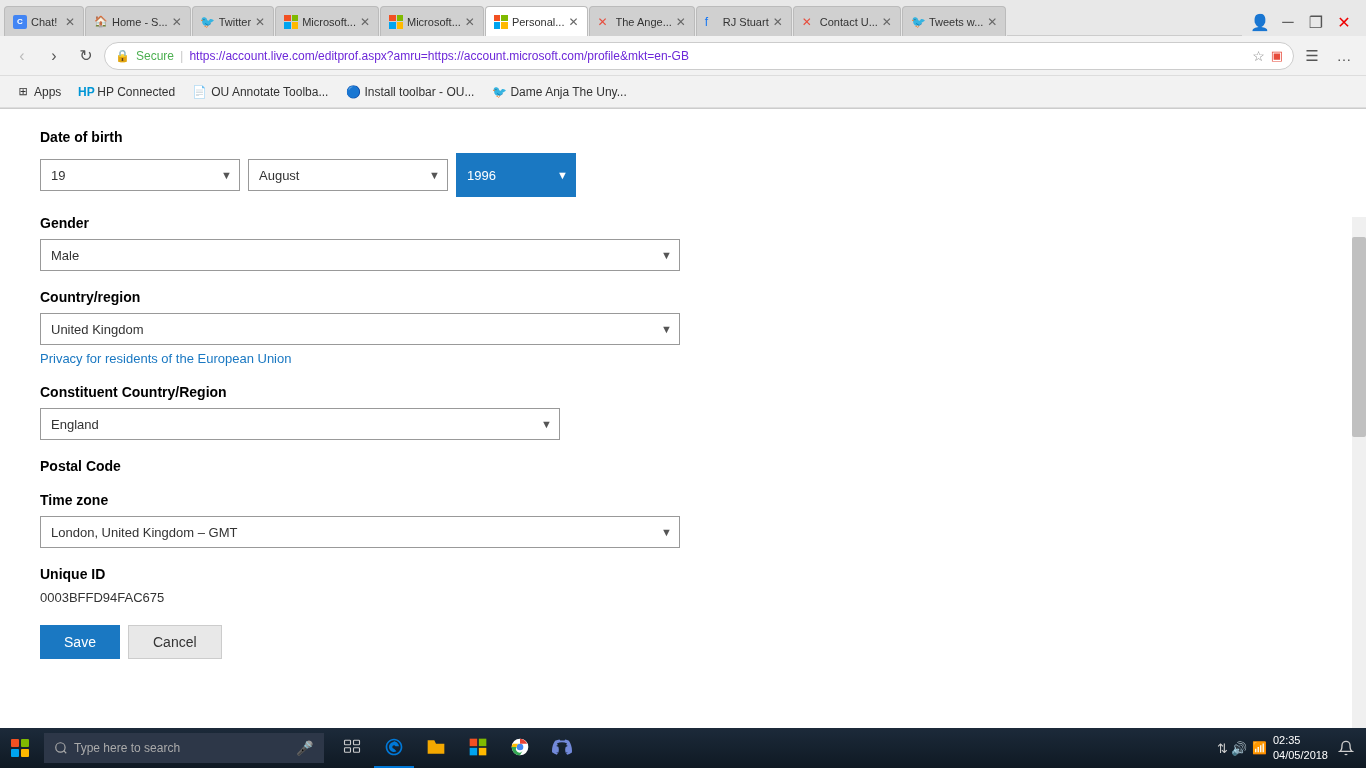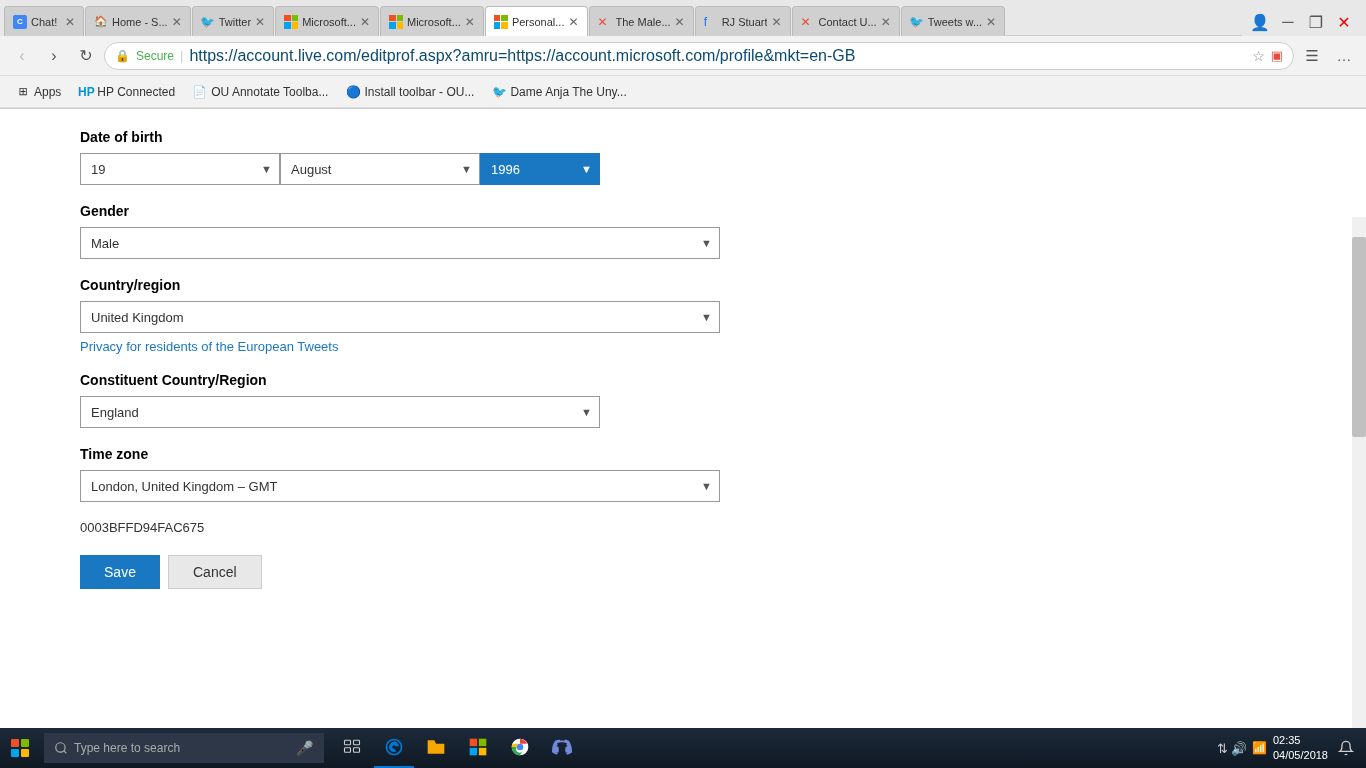--- a/index.html
+++ b/index.html
@@ -18,21 +18,21 @@
     .tab-spacer { flex: 1; background: #e8e8e8; border-bottom: 1px solid #ccc; }
     .tab-actions { display: flex; align-items: center; padding: 0 4px; background: #e8e8e8; }
     .tab-action-btn { width: 28px; height: 28px; display: flex; align-items: center; justify-content: center; cursor: pointer; font-size: 16px; color: #555; border-radius: 3px; }
 
     
     .nav-bar { display: flex; align-items: center; height: 40px; background: #f2f2f2; padding: 0 8px; border-bottom: 1px solid #ddd; gap: 4px; }
     .nav-btn { width: 28px; height: 28px; display: flex; align-items: center; justify-content: center; cursor: pointer; border-radius: 50%; font-size: 16px; color: #555; }
     .nav-btn.disabled { color: #bbb; cursor: default; }
     .address-bar { flex: 1; height: 28px; display: flex; align-items: center; background: #fff; border: 1px solid #ccc; border-radius: 14px; padding: 0 10px; gap: 6px; }
     .address-bar .lock-icon { color: #4caf50; font-size: 12px; }
-    .address-bar .url-text { flex: 1; font-size: 16px; color: #0c4a6e; }
+    .address-bar .url-text { flex: 1; font-size: 12px; color: #6d28d9; }
     .address-bar .star-icon { color: #888; font-size: 14px; }
     .address-bar .pocket-icon { color: #888; font-size: 14px; }
     .nav-right { display: flex; align-items: center; gap: 4px; }
     .nav-right-btn { width: 28px; height: 28px; display: flex; align-items: center; justify-content: center; cursor: pointer; border-radius: 3px; font-size: 15px; color: #555; }
 
     
     .bookmarks-bar { display: flex; align-items: center; height: 32px; background: #f2f2f2; padding: 0 8px; border-bottom: 1px solid #ddd; gap: 2px; }
     .bookmark-item { display: flex; align-items: center; padding: 3px 8px; cursor: pointer; border-radius: 3px; font-size: 12px; color: #333; gap: 4px; }
     .bookmark-icon { width: 14px; height: 14px; display: flex; align-items: center; justify-content: center; }
 
@@ -40,25 +40,25 @@
     .page-content { background: #fff; height: calc(768px - 36px - 40px - 32px - 40px); overflow-y: auto; padding: 20px 40px; }
     .scrollbar-track { position: absolute; right: 0; top: 108px; width: 14px; height: calc(768px - 108px - 40px); background: #f0f0f0; }
     .scrollbar-thumb { width: 14px; height: 200px; background: #c0c0c0; position: absolute; top: 20px; border-radius: 2px; }
 
     
     .form-section { margin-bottom: 18px; }
     .form-label { font-weight: 600; font-size: 14px; color: #000; margin-bottom: 8px; display: block; }
     .form-select-wrapper { position: relative; display: inline-block; }
     .form-select { appearance: none; -webkit-appearance: none; background: #fff; border: 1px solid #999; padding: 6px 28px 6px 10px; font-size: 13px; color: #333; cursor: pointer; min-width: 200px; height: 32px; }
     .form-select-arrow { position: absolute; right: 8px; top: 50%; transform: translateY(-50%); pointer-events: none; color: #555; font-size: 11px; }
-    .dob-row { display: flex; gap: 0; align-items: center; }
+    .dob-row { display: flex; gap: 8px; align-items: center; }
     .dob-day select { width: 120px; }
     .dob-month select { width: 140px; }
     .dob-year select, .dob-year { }
-    .year-select { background: #1a78c2; color: #fff; border: 1px solid #1a78c2; padding: 6px 28px 6px 10px; font-size: 13px; cursor: pointer; height: 32px; min-width: 120px; appearance: none; -webkit-appearance: none; }
+    .year-select { background: #1a78c2; color: #fff; border: 1px solid #1a78c2; padding: 6px 28px 6px 10px; font-size: 13px; cursor: pointer; height: 44px; min-width: 120px; appearance: none; -webkit-appearance: none; }
     .year-arrow { color: #fff; }
     .gender-select { width: 640px; }
     .country-select { width: 640px; }
     .constituent-select { width: 520px; }
     .timezone-select { width: 640px; }
     .privacy-link { color: #1a78c2; font-size: 13px; cursor: pointer; text-decoration: none; }
     .postal-input { width: 640px; height: 32px; border: 1px solid #1a78c2; padding: 6px 10px; font-size: 13px; color: #333; outline: none; }
     .unique-id-value { font-size: 13px; color: #333; margin-top: 4px; }
     .btn-row { display: flex; gap: 8px; margin-top: 20px; }
     .btn-save { background: #1a78c2; color: #fff; border: none; padding: 8px 8px; font-size: 14px; cursor: pointer; min-width: 80px; }
@@ -138,21 +138,21 @@
           <div style="background:#00a4ef;"></div>
             <div style="background:#ffb900;"></div>
         </div>
       </span>
       <span class="tab-title">Personal...</span>
       <span class="tab-close">✕</span>
     </div>
 
     <div class="tab">
       <span class="tab-icon" style="color:#e74c3c;font-size:12px;">✕</span>
-      <span class="tab-title">The Male...</span>
+      <span class="tab-title">The Ange...</span>
       <span class="tab-close">✕</span>
     </div>
 
     <div class="tab">
       <span class="tab-icon" style="color:#1877f2;font-size:12px;">f</span>
       <span class="tab-title">RJ Stuart</span>
       <span class="tab-close">✕</span>
     </div>
 
     <div class="tab">
@@ -210,21 +210,21 @@
       <span class="bookmark-icon">🔵</span>
       <span>Install toolbar - OU...</span>
     </div>
     <div class="bookmark-item">
       <span class="bookmark-icon" style="color:#c00;font-size:12px;">🐦</span>
       <span>Dame Anja The Uny...</span>
     </div>
   </div>
 </div>
 
-<div style="position:relative; overflow:hidden;margin-left:40px;">
+<div style="position:relative; overflow:hidden;">
   <div class="page-content">
 
     <div class="form-section">
       <label class="form-label">Date of birth</label>
       <div class="dob-row">
         <div class="form-select-wrapper dob-day">
           <select class="form-select" style="width:120px;">
             <option>19</option>
           </select>
           <span class="form-select-arrow">▼</span>
@@ -256,48 +256,50 @@
 
     <div class="form-section">
       <label class="form-label">Country/region</label>
       <div class="form-select-wrapper">
         <select class="form-select country-select">
           <option>United Kingdom</option>
         </select>
         <span class="form-select-arrow">▼</span>
       </div>
       <div style="margin-top:6px;">
-        <a class="privacy-link">Privacy for residents of the European Tweets</a>
+        <a class="privacy-link">Privacy for residents of the European Union</a>
       </div>
     </div>
 
     <div class="form-section">
       <label class="form-label">Constituent Country/Region</label>
       <div class="form-select-wrapper">
         <select class="form-select constituent-select">
           <option>England</option>
         </select>
         <span class="form-select-arrow">▼</span>
       </div>
     </div>
 
     <div class="form-section">
+      <label class="form-label">Postal Code</label>
     </div>
 
     <div class="form-section">
       <label class="form-label">Time zone</label>
       <div class="form-select-wrapper">
         <select class="form-select timezone-select">
           <option>London, United Kingdom – GMT</option>
         </select>
         <span class="form-select-arrow">▼</span>
       </div>
     </div>
 
     <div class="form-section">
+      <label class="form-label">Unique ID</label>
       <div class="unique-id-value">0003BFFD94FAC675</div>
     </div>
 
     <div class="btn-row">
       <button class="btn-save">Save</button>
       <button class="btn-cancel">Cancel</button>
     </div>
 
   </div>
 

